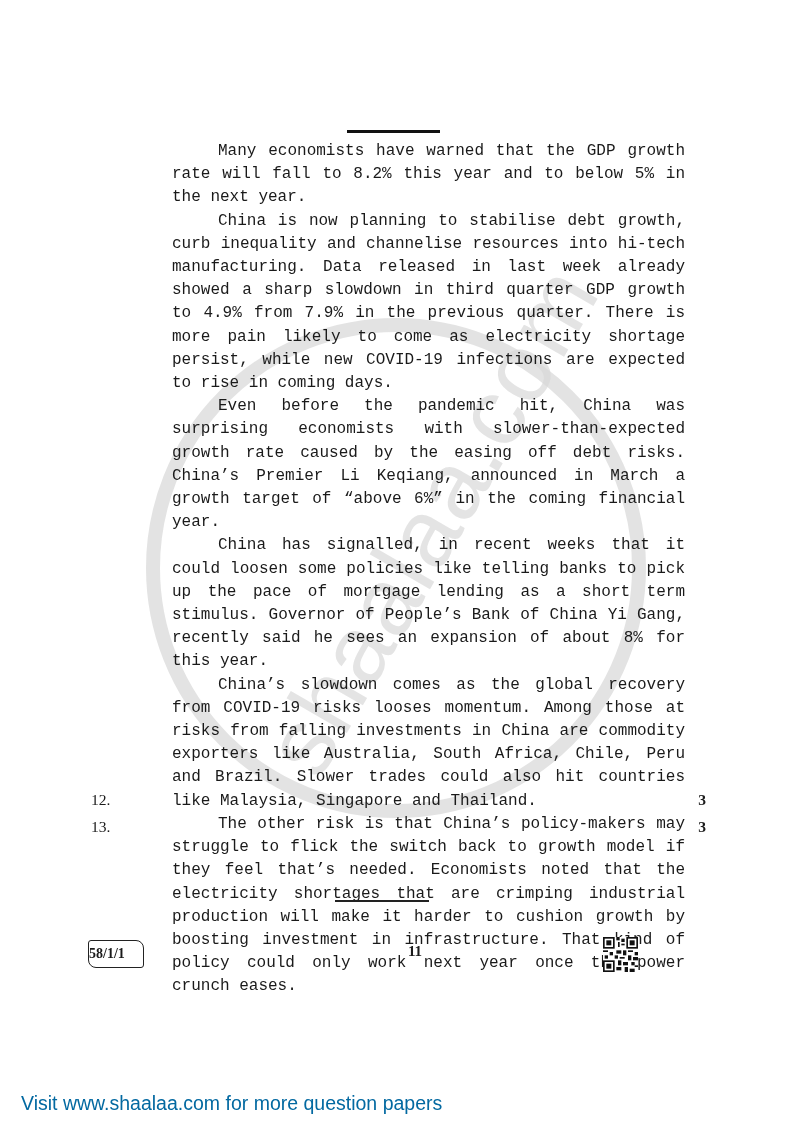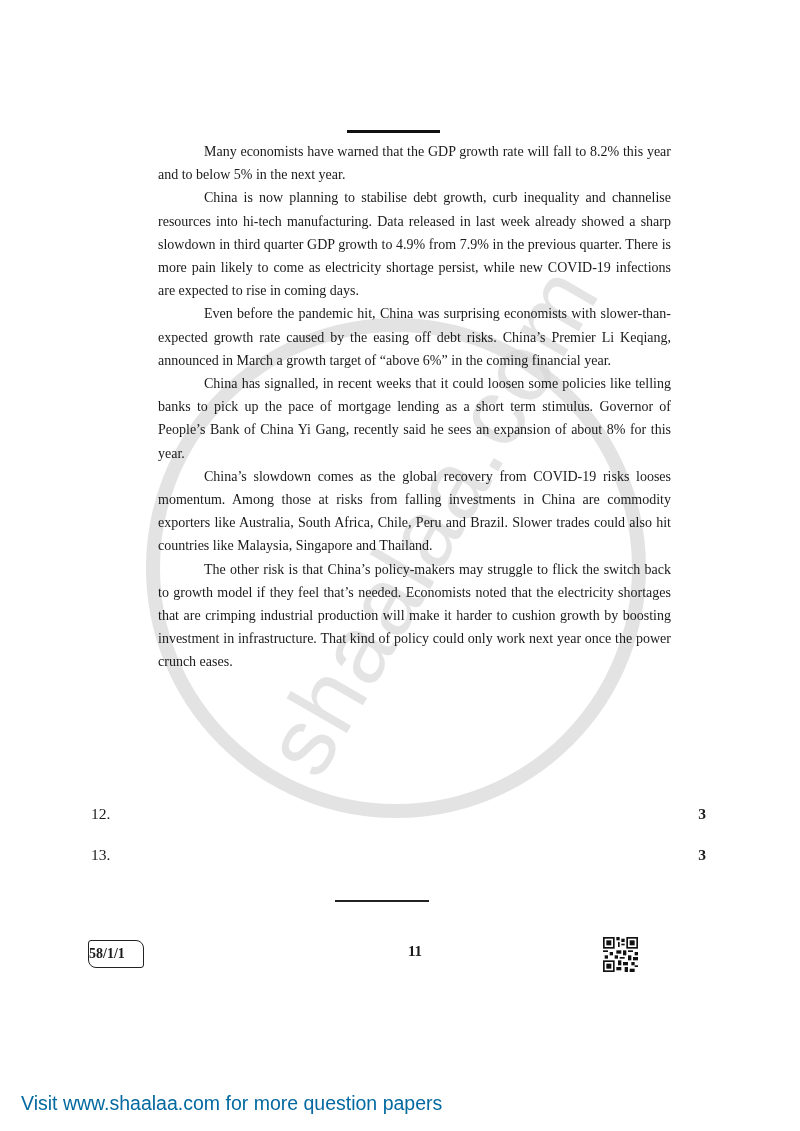--- a/index.html
+++ b/index.html
@@ -50,25 +50,25 @@
     .top-rule {
       position: absolute;
       left: 347px;
       top: 130px;
       width: 93px;
       height: 3px;
       background: #111;
     }
     .passage {
       position: absolute;
-      left: 158px;
+      left: 172px;
       top: 140px;
       width: 513px;
-      font-family: Liberation Serif, serif;
-      font-size: 14px;
+      font-family: Liberation Mono, monospace;
+      font-size: 16px;
       line-height: 23.2px;
     }
     .passage p {
       margin: 0 0 0 0;
       text-align: justify;
       text-indent: 46px;
     }
     .questions {
       position: absolute;
       left: 91px;
@@ -80,21 +80,20 @@
     }
     .q-row {
       display: flex;
       align-items: flex-end;
       margin-bottom: 3px;
     }
     .q-num {
       width: 40px;
       flex: 0 0 40px;
       align-self: flex-start;
-      margin-top: 14px;
     }
     .q-text {
       width: 540px;
       flex: 0 0 540px;
     }
     .q-marks {
       flex: 1;
       text-align: right;
       font-weight: bold;
       padding-right: 5px;

